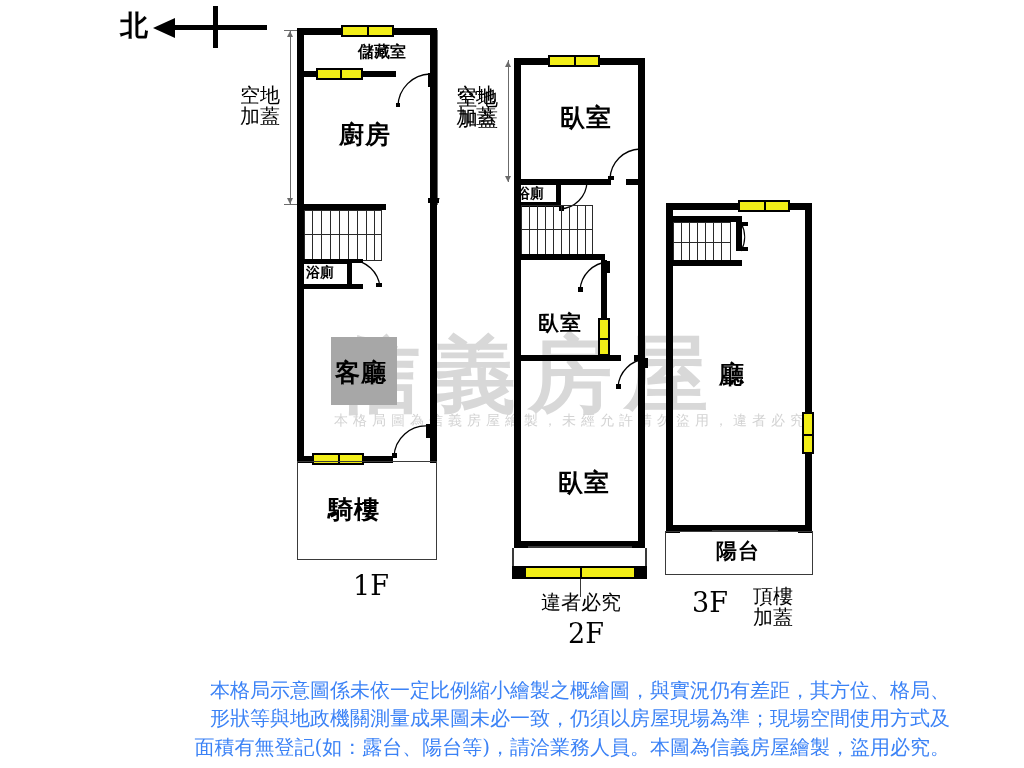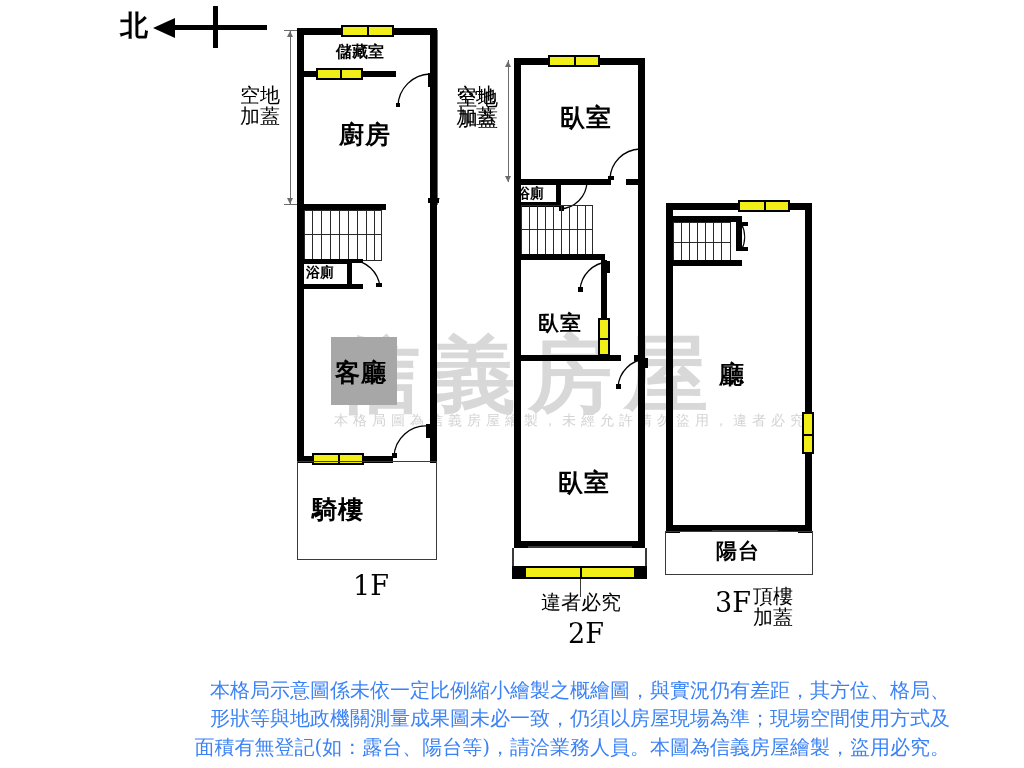--- a/index.html
+++ b/index.html
@@ -195,21 +195,21 @@
       <div class="mull" style="left:22px; top:0; width:2px; height:100%;"></div>
     </div>
 
     <div class="abs" style="left:396px; top:71px; width:34px; height:6px; background:#ffffff;"></div>
     <svg class="swing" style="left:396px; top:73px;" width="36" height="34">
       <path d="M34,1 A33,33 0 0 0 2,33" fill="none" stroke="#000" stroke-width="1.3"></path>
       <rect x="32" y="0" width="4" height="14" fill="#000"></rect>
       <rect x="0" y="30" width="4" height="5" fill="#000"></rect>
     </svg>
 
-    <div class="rlabel r-md" style="left:336px; top:44px;">儲藏室</div>
+    <div class="rlabel r-md" style="left:358px; top:44px;">儲藏室</div>
 
     <div class="rlabel r-xl" style="left:319px; top:122px;margin-left:20px;">廚房</div>
 
     <div class="wall" style="left:428px; top:198px; width:11px; height:5px;"></div>
 
     <div class="wall" style="left:304px; top:204px; width:82px; height:6px;"></div>
     <div class="stair-box" style="left:304px; top:210px; width:78px; height:51px;">
       <div class="abs" style="left:0;top:0;width:78px;height:51px;border:1px solid #2a2a2a;box-sizing:border-box;"></div>
       <div class="stair-tread" style="left:0; top:24px; width:78px; height:1px;"></div>
       <div class="stair-tread" style="left:8px;  top:0; width:1px; height:51px;"></div>
@@ -238,21 +238,21 @@
       <div class="mull" style="left:24px; top:0; width:2px; height:100%;"></div>
     </div>
     <div class="abs" style="left:393px; top:456px; width:37px; height:7px; background:#ffffff;"></div>
     <svg class="swing" style="left:392px; top:424px;" width="40" height="34">
       <path d="M2,33 A32,32 0 0 1 37,2" fill="none" stroke="#000" stroke-width="1.3"></path>
       <rect x="0" y="29" width="5" height="5" fill="#000"></rect>
       <rect x="34" y="0" width="5" height="14" fill="#000"></rect>
     </svg>
 
     <div class="thin" style="left:297px; top:461px; width:140px; height:99px;"></div>
-    <div class="rlabel r-xl" style="left:312px; top:497px;">騎樓</div>
+    <div class="rlabel r-xl" style="left:328px; top:497px;">騎樓</div>
 
     <div class="flabel" style="left:353px; top:572px;">1F</div>
   </div>
 
   <div>
 
     <div>
       <div class="dim-v" style="left:508px; top:60px; height:122px;"></div>
       <div class="abs" style="left:505px; top:61px; width:0;height:0;
            border-left:3px solid transparent;border-right:3px solid transparent;border-bottom:6px solid #6b6b6b;"></div>
@@ -384,21 +384,21 @@
       <div class="mull" style="left:0; top:20px; width:100%; height:2px;"></div>
     </div>
 
     <div class="wall" style="left:666px; top:525px; width:14px; height:8px;"></div>
     <div class="wall" style="left:798px; top:525px; width:14px; height:8px;"></div>
     <div class="thinline" style="left:712px; top:530px; width:66px; height:2px;"></div>
 
     <div class="thin" style="left:665px; top:531px; width:148px; height:44px;"></div>
     <div class="rlabel r-lg" style="left:716px; top:540px;">陽台</div>
 
-    <div class="flabel" style="left:692px; top:589px;margin-left:23px;">3F</div>
+    <div class="flabel" style="left:692px; top:589px;">3F</div>
     <div class="sidelabel" style="left:738px; top:586px; width:70px;">
       <div>頂樓</div>
       <div>加蓋</div>
     </div>
   </div>
 
   <div class="disclaimer" style="left:100px; top:676px;">
     <div>本格局示意圖係未依一定比例縮小繪製之概繪圖，與實況仍有差距，其方位、格局、</div>
     <div>形狀等與地政機關測量成果圖未必一致，仍須以房屋現場為準；現場空間使用方式及</div>
     <div>面積有無登記(如：露台、陽台等)，請洽業務人員。本圖為信義房屋繪製，盜用必究。</div>

